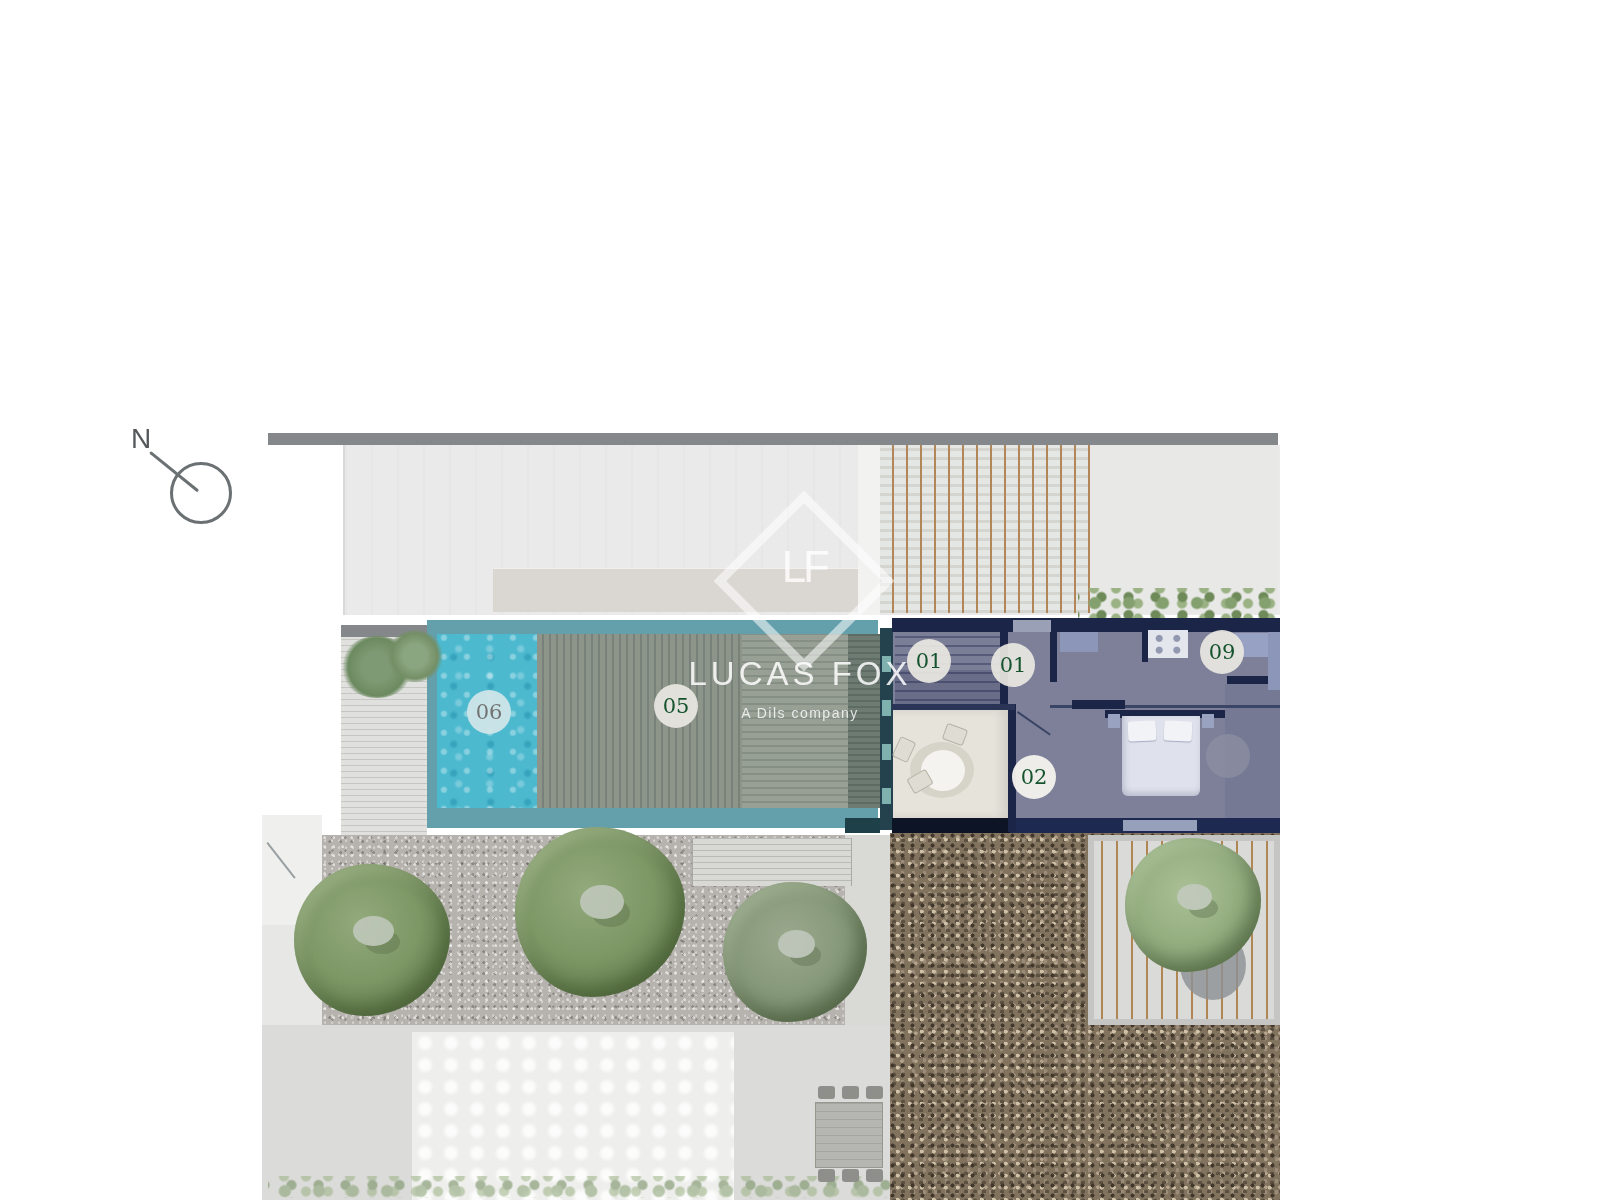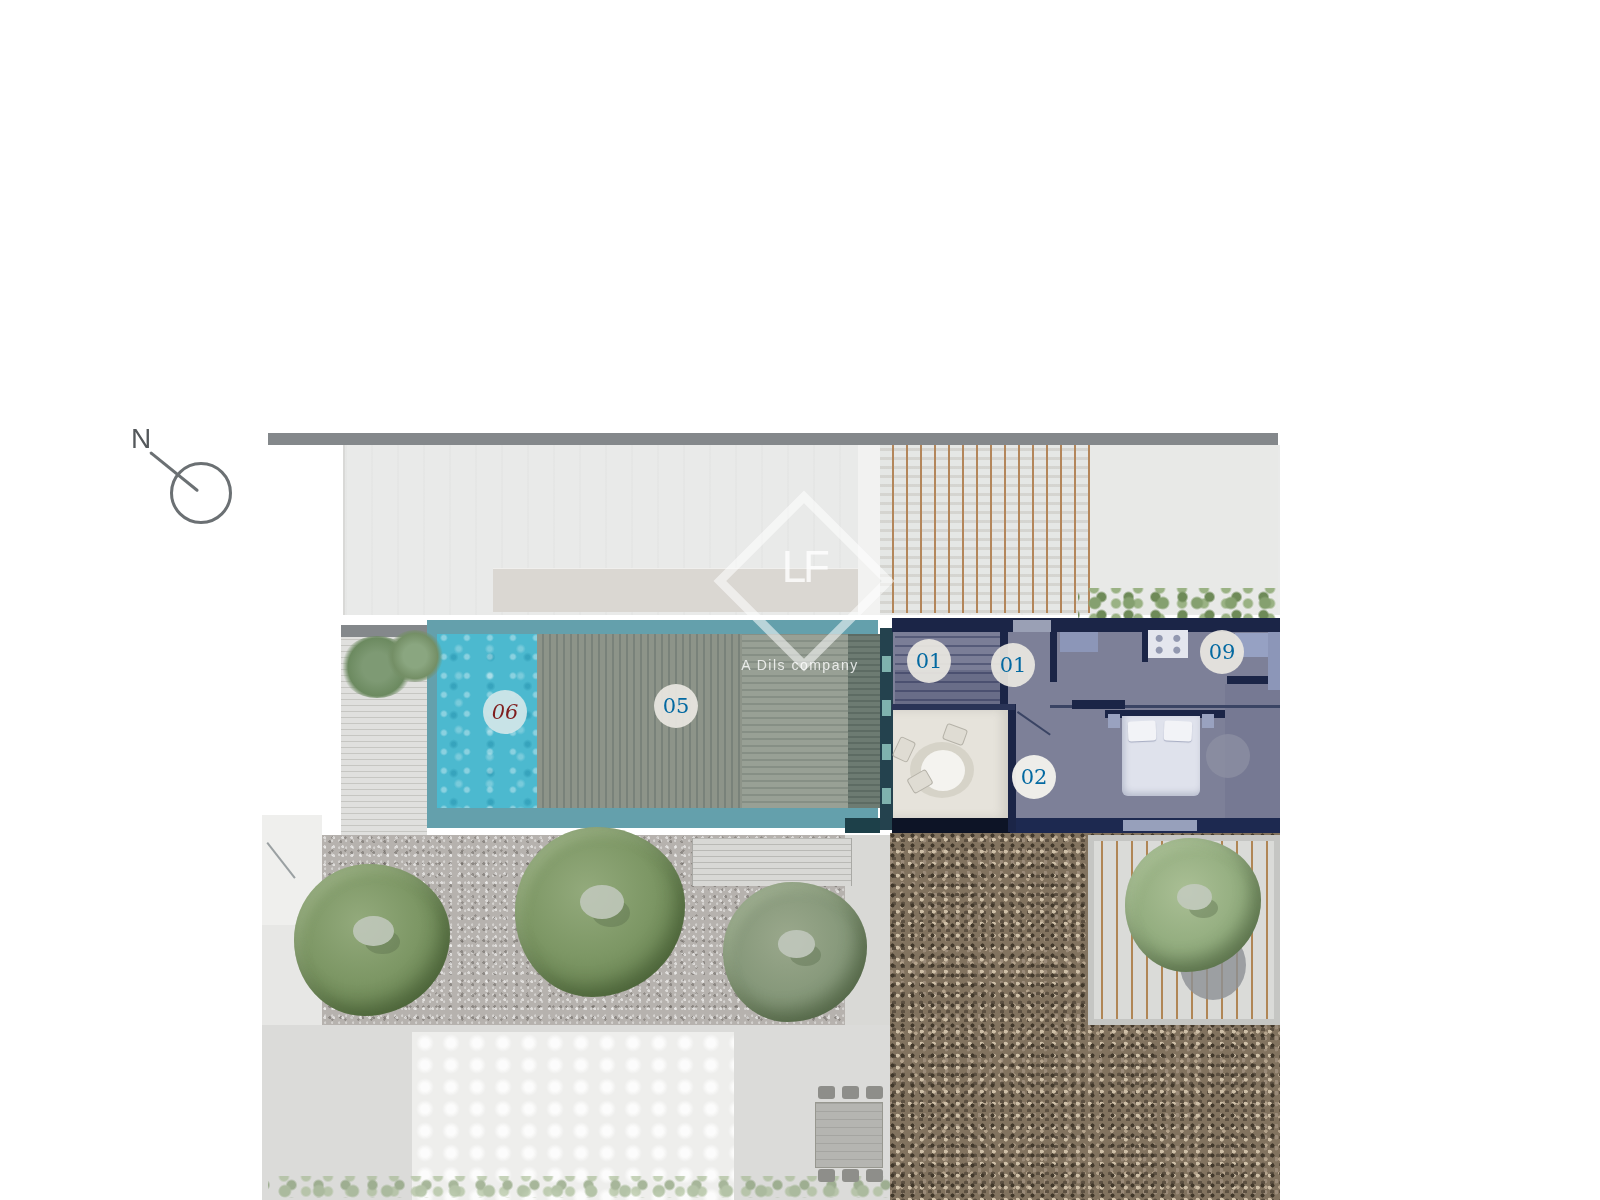--- a/index.html
+++ b/index.html
@@ -113,28 +113,28 @@
   #patio-table-halo{left:910px;top:742px;width:64px;height:56px;background:#d6d3c8;border-radius:50%;}
   #patio-table{left:921px;top:750px;width:44px;height:41px;background:#f4f3ef;border-radius:50%;z-index:2;}
   .chair{position:absolute;width:20px;height:15px;background:#dfdcd3;border:1px solid #b5b2a8;
      border-radius:3px;z-index:2;}
   #chair1{left:944px;top:726px;transform:rotate(20deg);}
   #chair2{left:893px;top:741px;transform:rotate(-65deg);}
   #chair3{left:909px;top:773px;transform:rotate(-30deg);}
 
   
   .badge{width:44px;height:44px;border-radius:50%;display:flex;align-items:center;justify-content:center;
-     font-family:"DejaVu Serif",serif;font-size:21px;color:#0369a1;
+     font-family:"DejaVu Serif",serif;font-size:21px;color:#14532d;
      background:rgba(234,231,225,.93);z-index:5;}
   #u01{left:907px;top:639px;}
   #u02{left:1012px;top:755px;background:rgba(243,241,236,.96);}
   #u03{left:1200px;top:630px;}
   #u04{left:991px;top:643px;}
   #u05{left:654px;top:684px;text-align:center;}
-  #u06{left:483px;top:690px;background:rgba(207,229,232,.95);color:#7f1d1d;font-style:italic;}
+  #u06{left:467px;top:690px;background:rgba(207,229,232,.95);color:#737373;}
 
   
   #left-column{left:262px;top:815px;width:60px;height:385px;background:#e7e7e5;}
   #stair-landing{left:262px;top:815px;width:60px;height:110px;background:#efefed;}
   #rail{left:268px;top:842px;width:45px;height:2px;background:#9aa0a2;
      transform:rotate(52deg);transform-origin:0 0;}
   #gravel{left:322px;top:835px;width:568px;height:195px;background:#b6b2ae;
      background-image:
        radial-gradient(circle at 30% 30%,rgba(255,255,255,.55) 0 1.2px,transparent 1.6px),
        radial-gradient(circle at 70% 60%,rgba(90,85,80,.45) 0 1.2px,transparent 1.6px),
@@ -183,21 +183,21 @@
   #gray-blob{left:1180px;top:930px;width:66px;height:70px;background:#8c9095;border-radius:50%;
      opacity:.8;z-index:3;}
   #wm-diamond{left:740px;top:517px;width:110px;height:110px;
      border:9px solid rgba(255,255,255,.55);transform:rotate(45deg);z-index:8;}
   #wm-lf{left:763px;top:542px;width:64px;text-align:right;font-size:44px;font-weight:300;
      letter-spacing:-3px;color:rgba(255,255,255,.8);z-index:9;}
   #wm-text{left:688px;top:655px;width:224px;text-align:center;z-index:9;}
   #wm-brand{font-size:33px;font-weight:300;letter-spacing:4px;color:rgba(255,255,255,.85);
      white-space:nowrap;}
   #wm-tagline{font-size:14px;font-weight:300;letter-spacing:1.5px;color:rgba(255,255,255,.8);
-     margin-top:2px;}
+     margin-top:12px;}
 </style>
 </head>
 <body>
 
 <div id="page">
 
   <div class="abs" id="compass-n">N</div>
   <div class="abs" id="compass-circle"></div>
   <div class="abs" id="compass-needle"></div>
 
@@ -295,16 +295,17 @@
   <div class="abs bushes" id="grass-row"></div>
 
   <div class="abs" id="pebbles"></div>
   <div class="abs" id="pergola-br"></div>
   <div class="abs" id="gray-blob"></div>
   <div class="abs tree" id="tree4"></div>
 
   <div class="abs" id="wm-diamond"></div>
   <div class="abs" id="wm-lf">LF</div>
   <div class="abs" id="wm-text">
+    <div id="wm-brand">LUCAS FOX</div>
     <div id="wm-tagline">A Dils company</div>
   </div>
 
 </div>
 
 </body></html>

